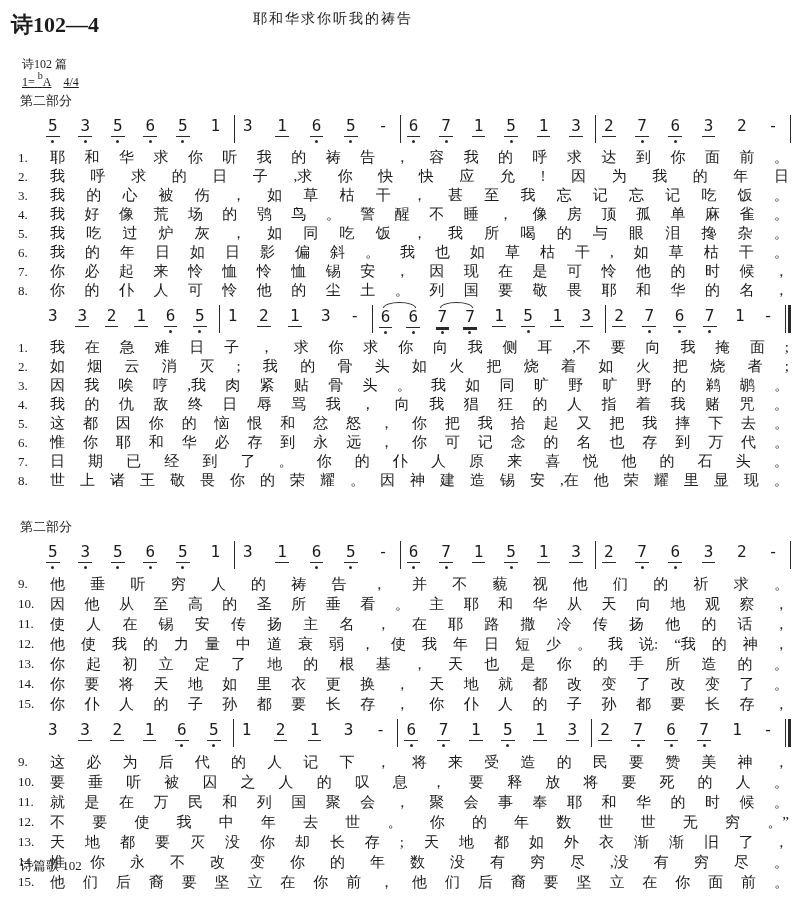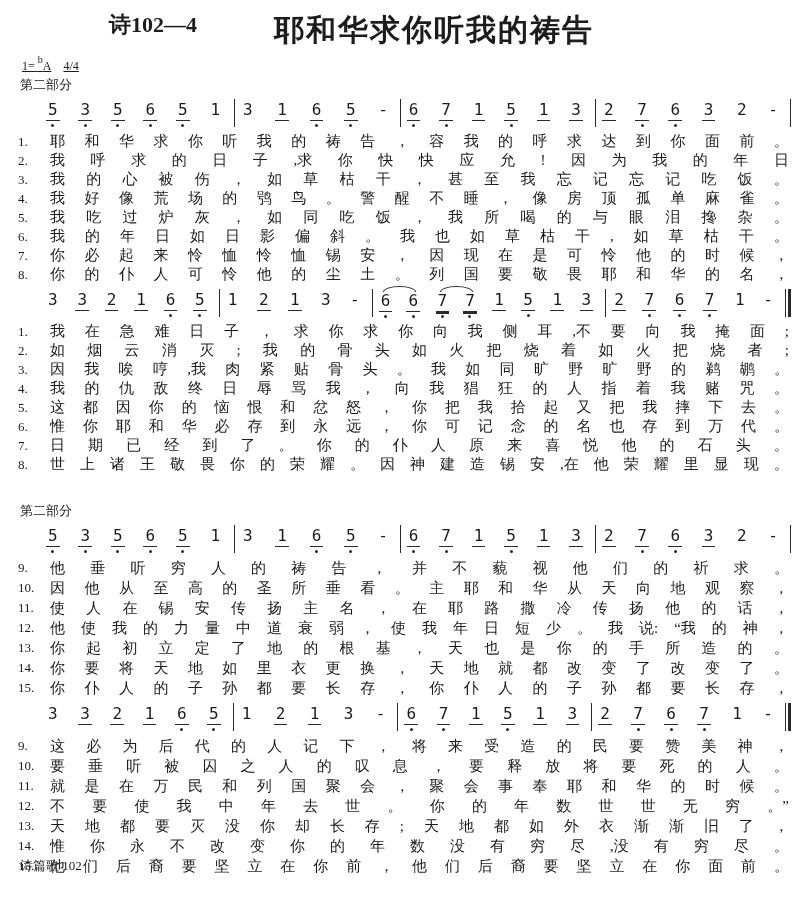--- a/index.html
+++ b/index.html
@@ -3,23 +3,23 @@
 <meta charset="utf-8">
 <style>
   html,body { margin:0; padding:0; }
   body {
     width:805px; height:901px; background:#ffffff;
     font-family:"Liberation Serif","DejaVu Serif",serif;
     color:#1c1c1c;
   }
   .page { position:relative; width:805px; height:901px; overflow:hidden; }
 
-  .header-row { display:flex; align-items:flex-start; padding:10px 0 0 32px; height:34px;text-align:center; }
+  .header-row { display:flex; align-items:flex-start; padding:10px 0 0 11px; height:34px; }
   .hymn-code { font-weight:bold; font-size:22px; width:242px; flex:none; }
-  .page-title { font-weight:bold; font-size:30px; letter-spacing:2px; }
+  .page-title { font-weight:normal; font-size:14px; letter-spacing:2px; }
 
   .meta { margin:12px 0 0 22px; font-size:12px; }
   .meta-line { height:16px; line-height:16px; }
   .key-line { height:20px; line-height:20px;text-decoration:underline; }
   .keyflat { font-size:10px; position:relative; top:-7px; }
   .ts { margin-left:12px; }
 
   .section-label { margin-left:20px; font-size:13px; height:18px; line-height:18px; }
   .part-gap { margin-top:28px; }
 
@@ -55,20 +55,21 @@
 </head>
 <body>
 
 <div class="page">
   <div class="header-row">
     <div class="hymn-code">诗102—4</div>
     <div class="page-title">耶和华求你听我的祷告</div>
   </div>
 
   <div class="meta">
+    <div class="meta-line">诗102 篇</div>
     <div class="meta-line key-line"><span>1=</span> <span class="keyflat">b</span><span>A</span><span class="ts">4/4</span></div>
   </div>
 
   <div>
       <div class="section-label">第二部分</div>
       <div class="part1">
         <div class="music-row">
           <div class="measure" style="flex: 6 1 0%;">
             <span class="note u1">
               <span class="num">5</span>

